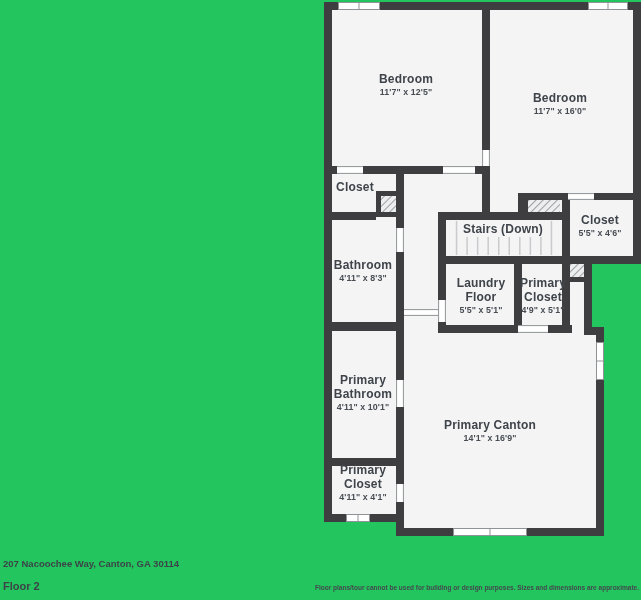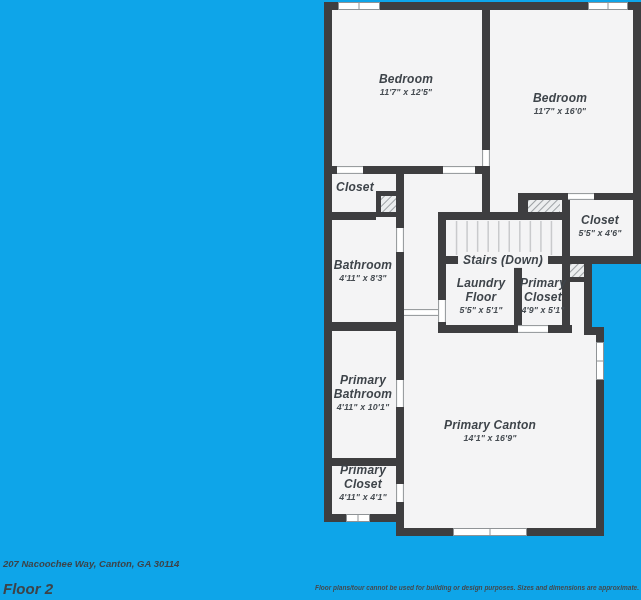--- a/index.html
+++ b/index.html
@@ -1,25 +1,25 @@
 <!DOCTYPE html>
 <html><head>
 <meta charset="utf-8">
 <style>
   html,body{margin:0;padding:0;background:#ffffff;}
   body{width:641px;height:600px;position:relative;font-family:"Liberation Sans",sans-serif;}
-  .canvas{position:absolute;left:0;top:0;width:641px;height:600px;background:#0ea5e9;overflow:hidden;font-style:italic;}
+  .canvas{position:absolute;left:0;top:0;width:641px;height:600px;background:#22c55e;overflow:hidden;}
   svg{position:absolute;left:0;top:0;}
   .room-label{position:absolute;transform:translate(-50%,-50%);text-align:center;
     color:#3e444a;line-height:1.18;white-space:nowrap;}
   .room-label.has-bg{background:#f4f4f5;padding:1px 5px;}
   .room-label .rname{display:block;font-size:12px;font-weight:700;letter-spacing:.2px;}
   .room-label .rdim{display:block;font-size:8.8px;font-weight:700;margin-top:1px;color:#474d53;letter-spacing:.1px;}
   .footer-address{position:absolute;left:3px;top:558px;font-size:9.5px;font-weight:700;color:#3d4348;}
-  .footer-floor{position:absolute;left:3px;top:580px;font-size:15px;font-weight:700;color:#3d4348;}
+  .footer-floor{position:absolute;left:3px;top:580px;font-size:11px;font-weight:700;color:#3d4348;}
   .footer-disclaimer{position:absolute;right:2px;top:584px;font-size:6.5px;font-weight:700;color:#44494e;}
 </style>
 </head>
 <body>
 
 <div class="canvas">
   <svg id="plan-svg" width="641" height="600" viewBox="0 0 641 600">
     <defs>
       <pattern id="hatchpat" width="5" height="5" patternUnits="userSpaceOnUse" patternTransform="rotate(45)">
         <rect width="5" height="5" fill="#eceeef"></rect>
@@ -140,21 +140,21 @@
         <span class="rname">Bedroom</span>
         <span class="rdim">11'7" x 16'0"</span>
       </div>
       <div class="room-label" style="left: 355px; top: 187px;">
         <span class="rname">Closet</span>
       </div>
       <div class="room-label" style="left: 600px; top: 226px;">
         <span class="rname">Closet</span>
         <span class="rdim">5'5" x 4'6"</span>
       </div>
-      <div class="room-label has-bg" style="left: 503px; top: 229px; margin-top: 31px;">
+      <div class="room-label has-bg" style="left: 503px; top: 229px;">
         <span class="rname">Stairs (Down)</span>
       </div>
       <div class="room-label" style="left: 363px; top: 271px;">
         <span class="rname">Bathroom</span>
         <span class="rdim">4'11" x 8'3"</span>
       </div>
       <div class="room-label" style="left: 481px; top: 296px;">
         <span class="rname">Laundry</span>
         <span class="rname">Floor</span>
         <span class="rdim">5'5" x 5'1"</span>

